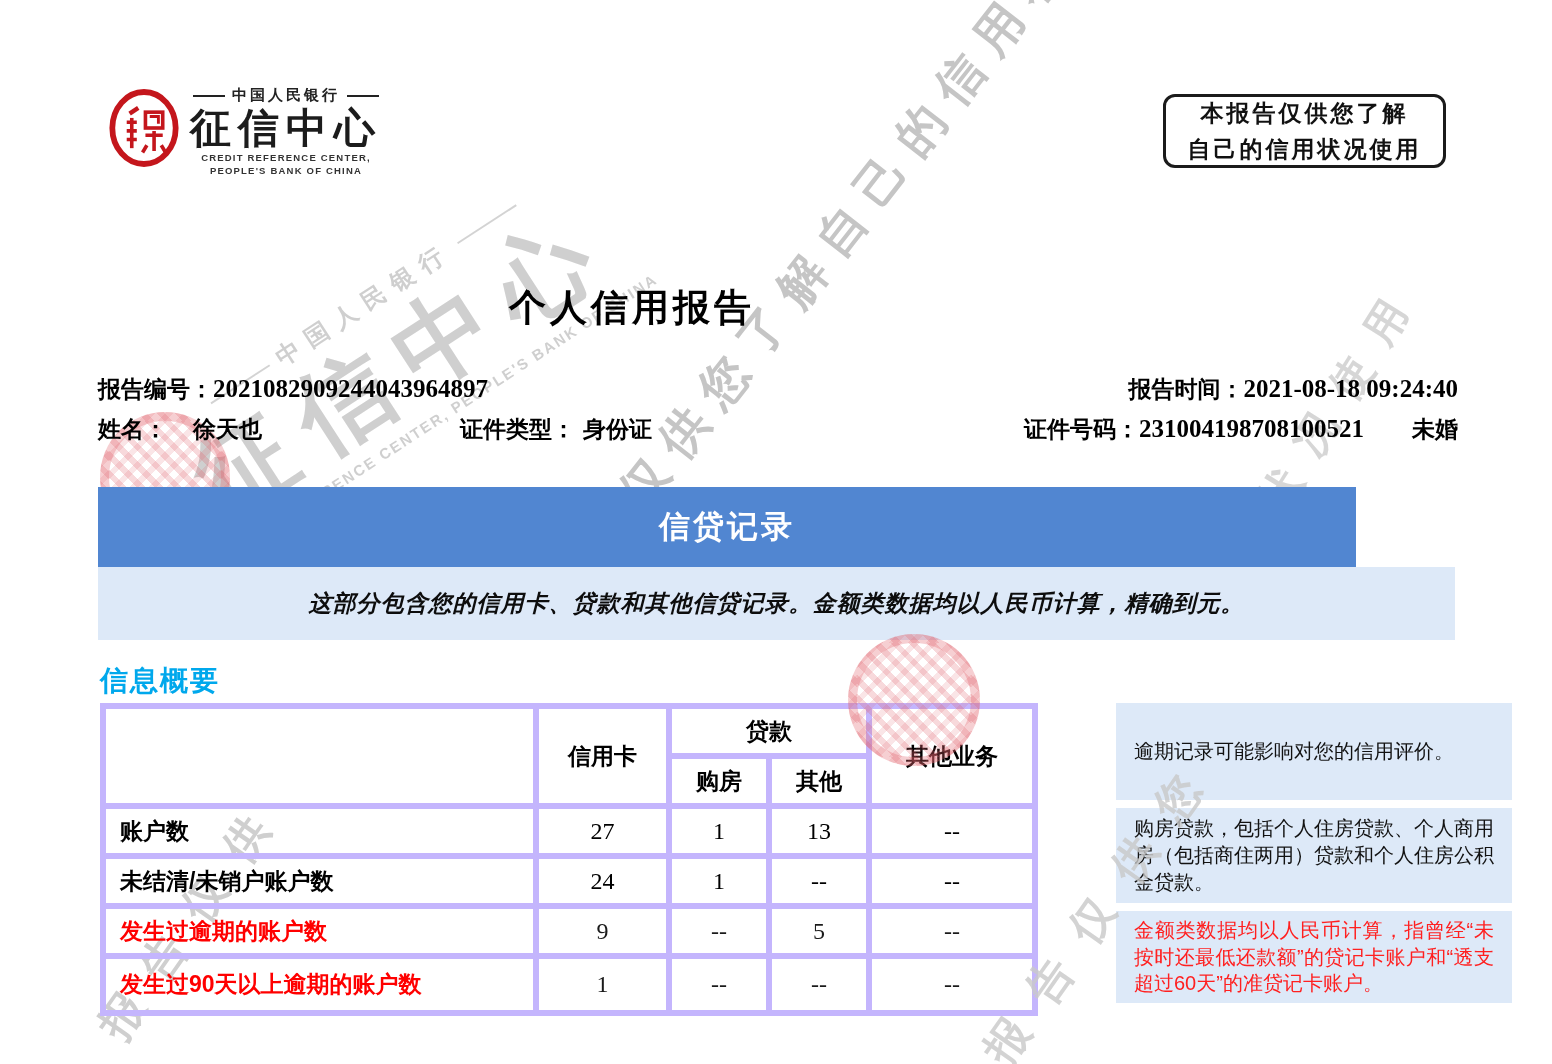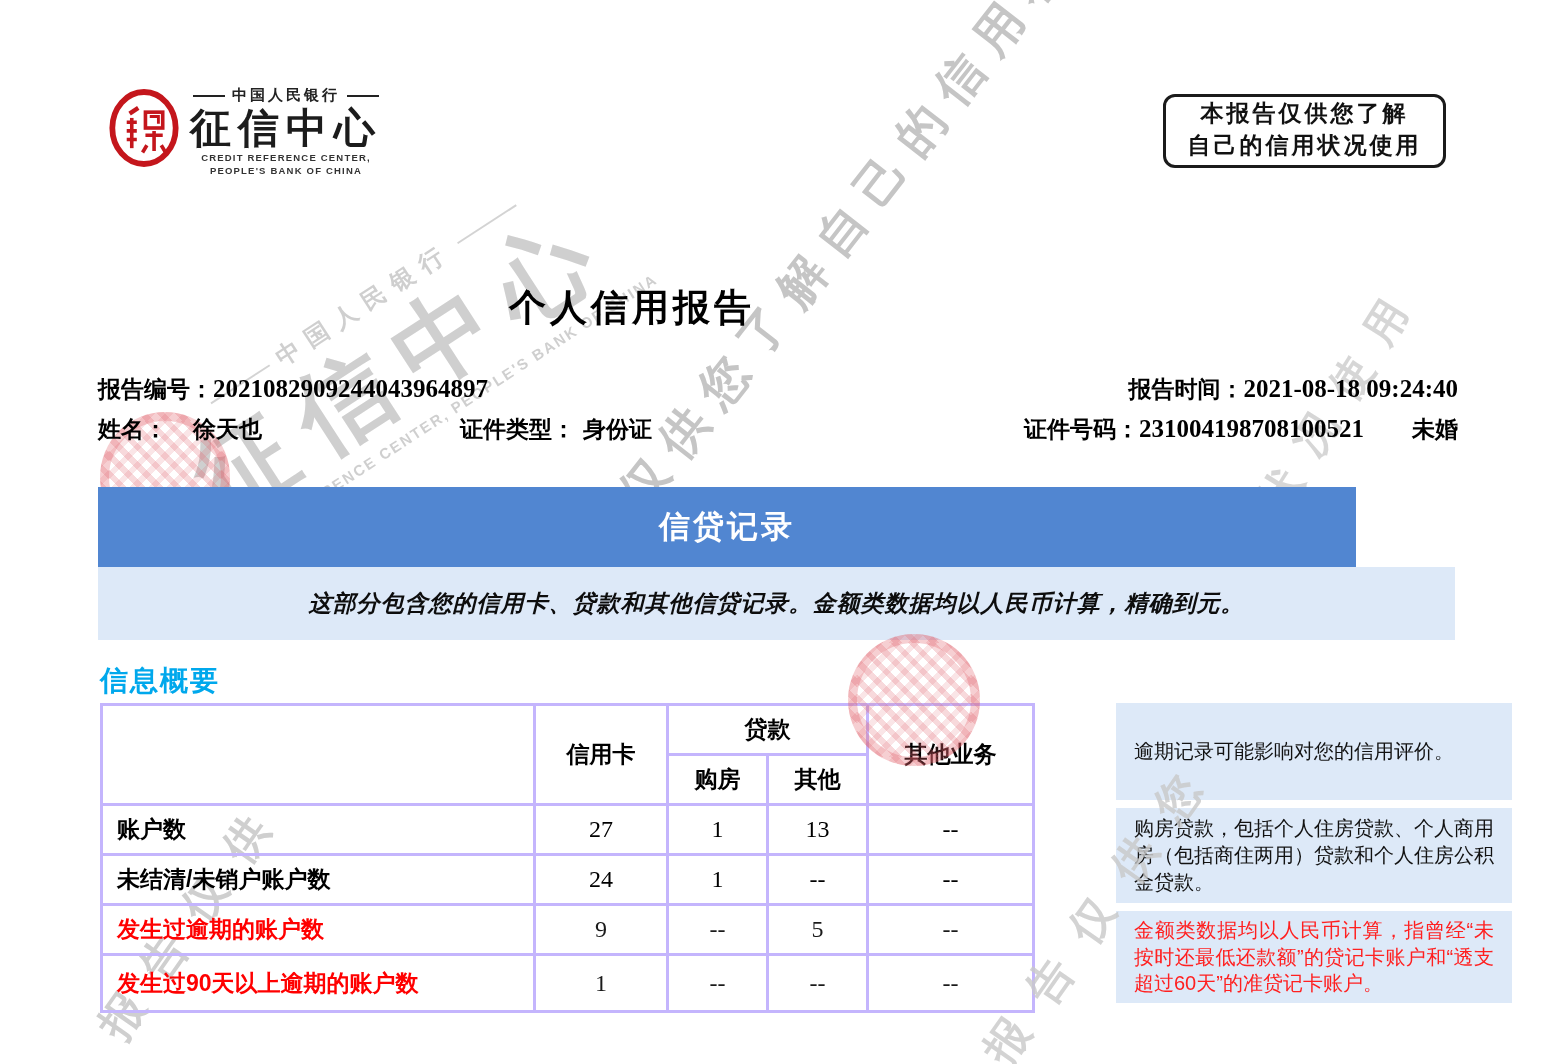--- a/index.html
+++ b/index.html
@@ -40,21 +40,21 @@
   .logo{position:absolute;left:108px;top:86px;display:flex;align-items:flex-start;gap:10px;}
   .logo-text{display:flex;flex-direction:column;align-items:center;}
   .logo-bank{font-size:15px;font-weight:700;color:#222;display:flex;align-items:center;gap:7px;letter-spacing:3px;}
   .logo-bank::before,.logo-bank::after{content:"";height:2px;background:#222;flex:0 0 32px;}
   .logo-center{font-size:41px;font-weight:700;color:#1c1c1c;letter-spacing:7px;line-height:1.15;}
   .logo-en{font-size:9.5px;font-weight:700;color:#333;letter-spacing:1.2px;line-height:1.35;text-align:center;}
 
   .notice-box{
     position:absolute;left:1163px;top:94px;width:283px;height:74px;box-sizing:border-box;
     border:3px solid #1b1b1b;border-radius:12px;
-    display:flex;flex-direction:column;justify-content:flex-start;align-items:center;
+    display:flex;flex-direction:column;justify-content:space-between;align-items:center;
     font-size:23px;font-weight:700;letter-spacing:3px;line-height:1.4;color:#111;
   }
 
   .doc-title{
     position:absolute;left:0;top:283px;width:1264px;text-align:center;
     font-size:37px;font-weight:700;letter-spacing:4px;color:#000;
   }
 
   
   .info{position:absolute;left:98px;top:374px;width:1360px;font-size:23px;font-weight:700;color:#000;}
@@ -83,21 +83,21 @@
   
   .summary-heading{
     position:absolute;left:100px;top:662px;
     font-size:28px;font-weight:700;color:#00a8ec;letter-spacing:2px;text-align:center;
   }
   table.summary{
     position:absolute;left:100px;top:703px;border-collapse:collapse;table-layout:fixed;
     background:transparent;
   }
   table.summary td{
-    border:3px solid #c4b5fd;text-align:center;vertical-align:middle;
+    border:6px solid #c4b5fd;text-align:center;vertical-align:middle;
     font-size:23px;font-weight:700;color:#000;padding:0;
   }
   table.summary td.label{text-align:left;padding-left:14px;}
   table.summary td.num{
     font-family:"Liberation Serif","DejaVu Serif",serif;font-weight:400;font-size:24px;
   }
   table.summary tr.red td{color:#ff0000;}
   table.summary tr.red td.num{color:#1a1a1a;}
 
   .notes{position:absolute;left:1116px;top:703px;width:448px;}

